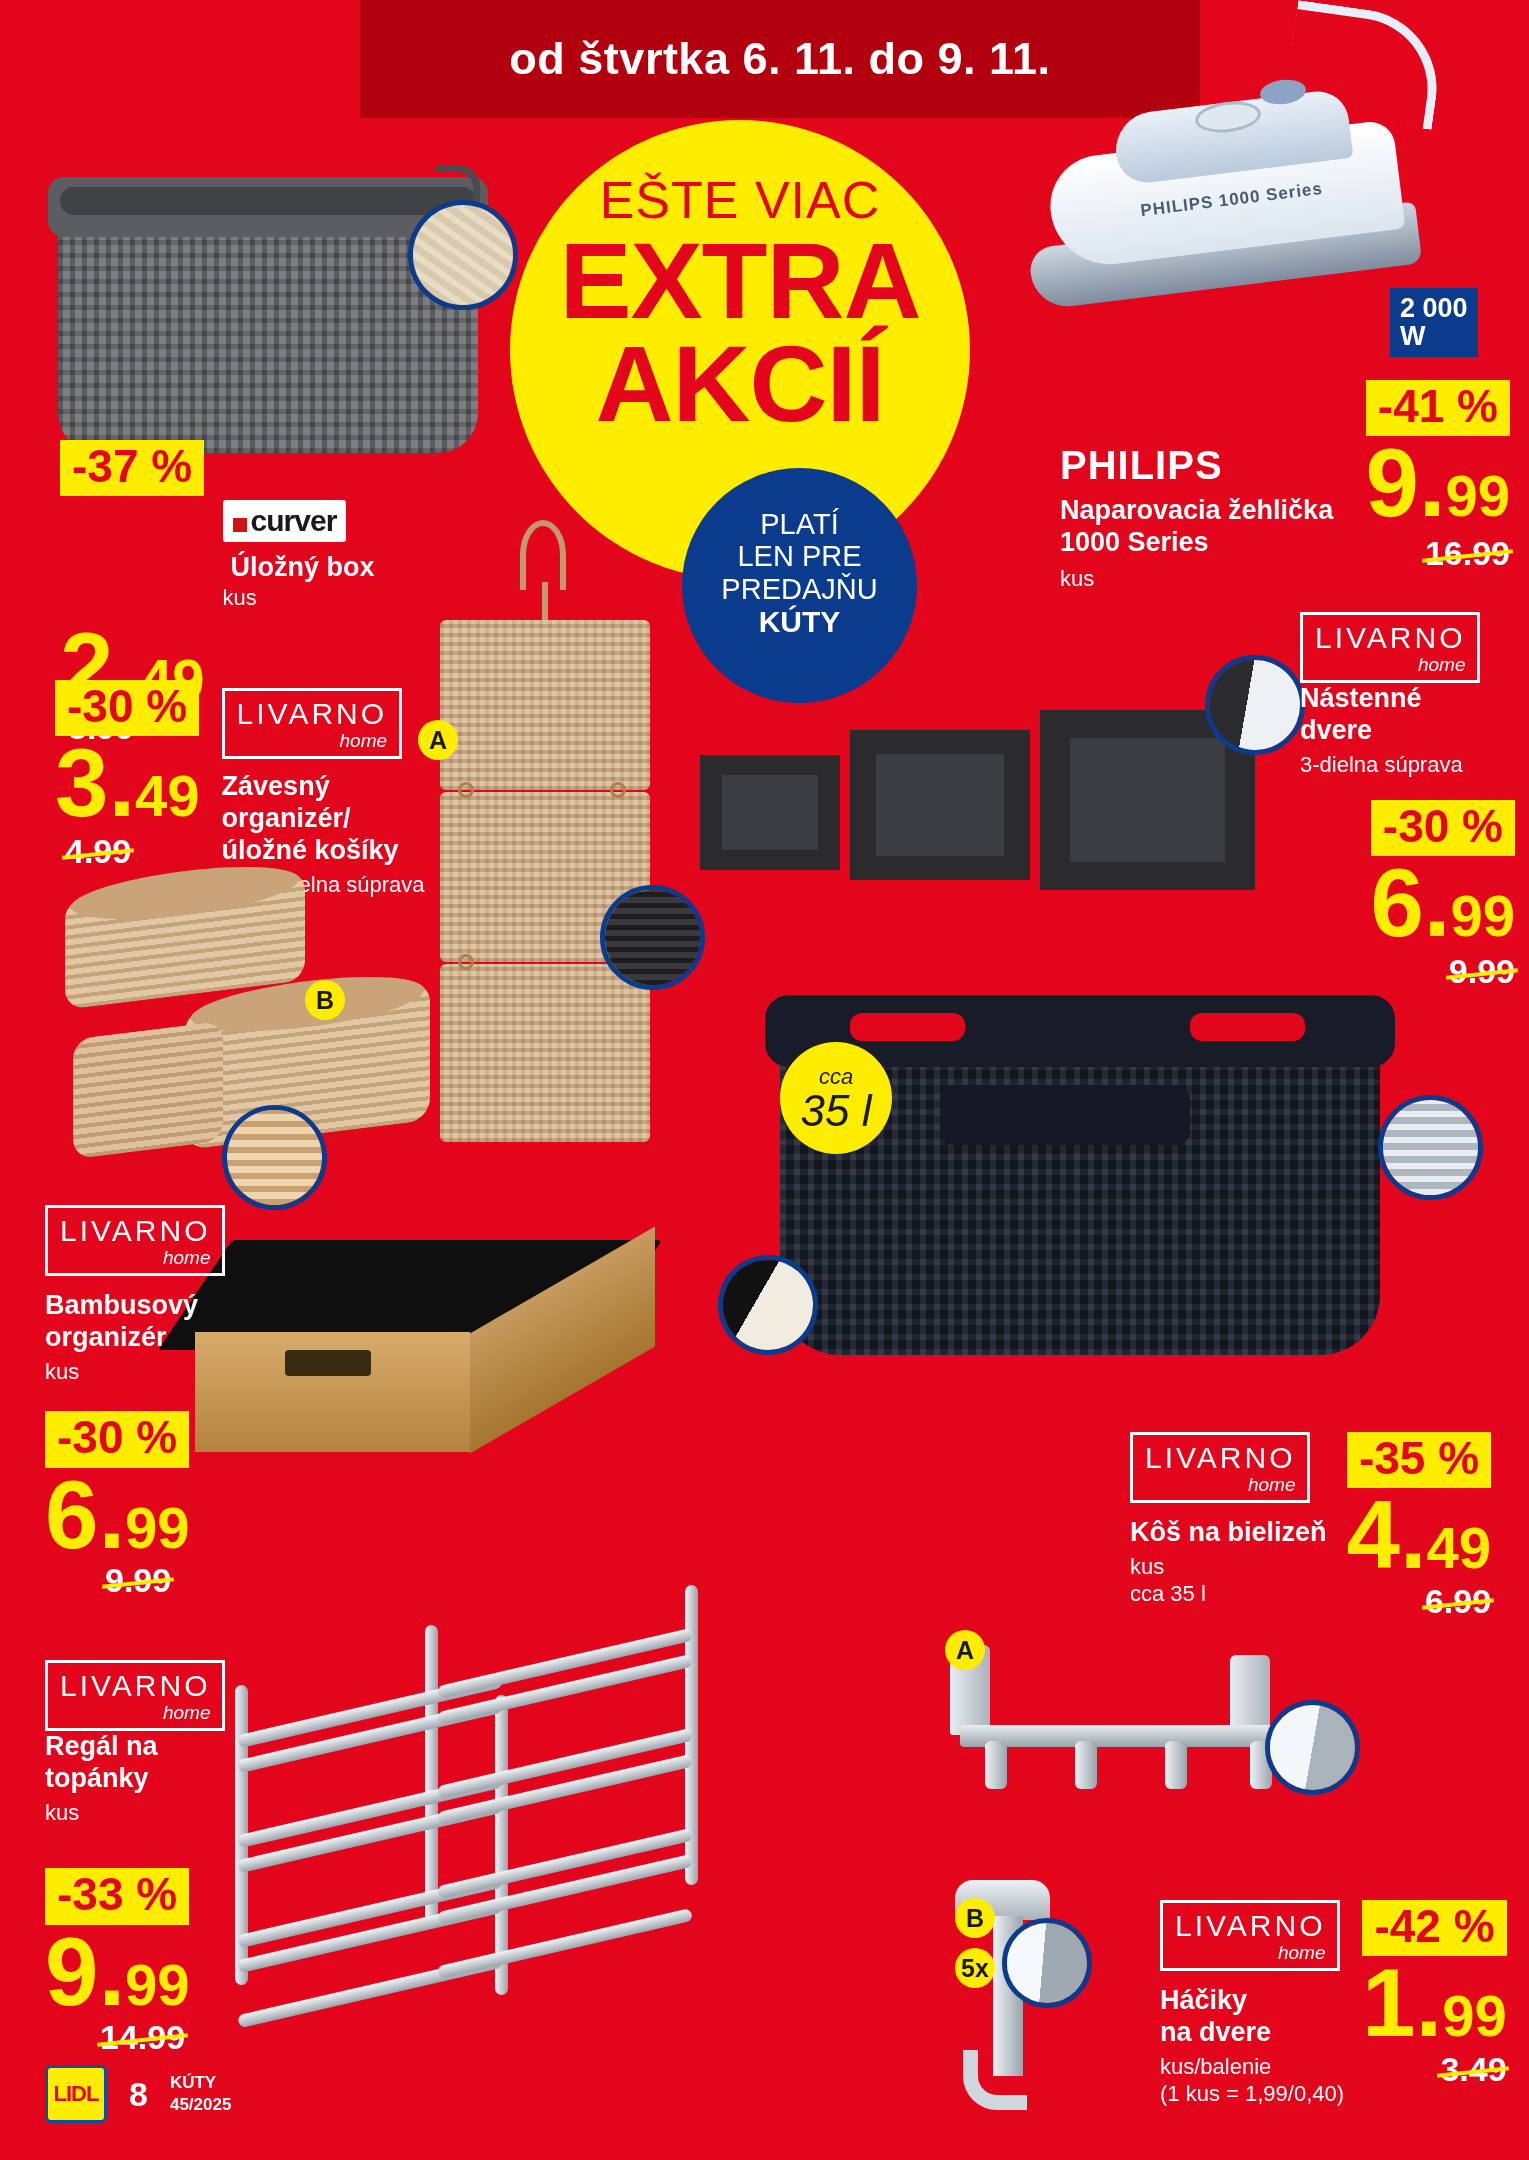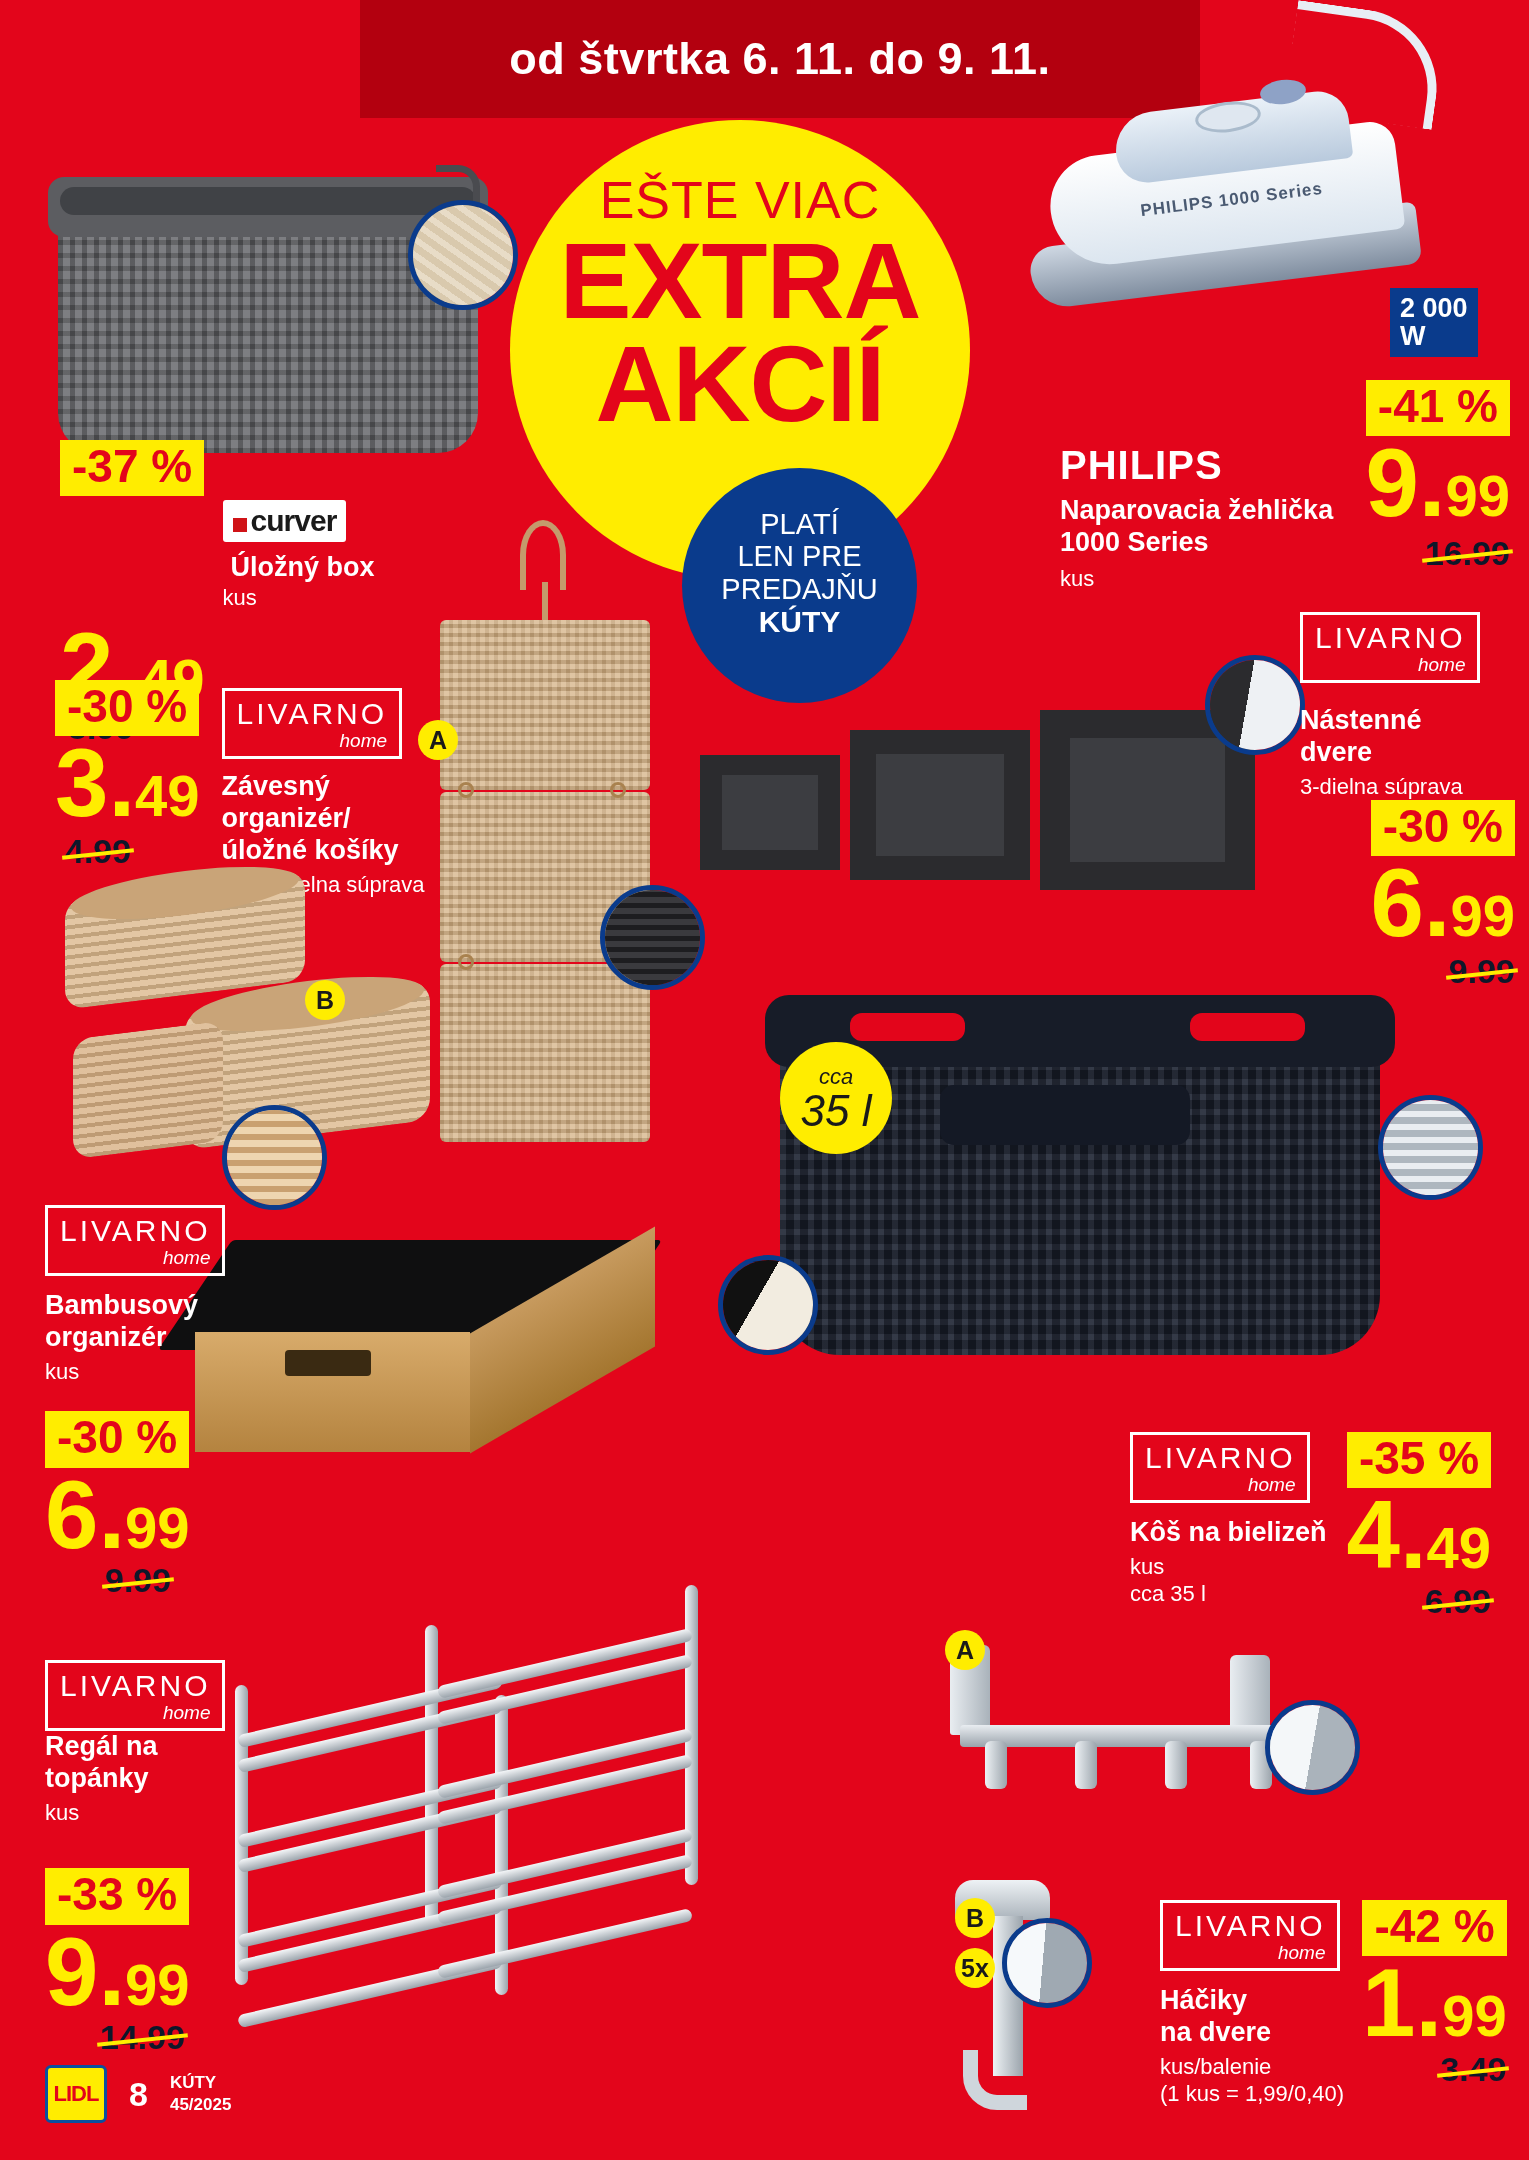--- a/index.html
+++ b/index.html
@@ -51,21 +51,21 @@
   .disc {
     background: #ffed00; color: #e3051b;
     font-size: 46px; font-weight: bold;
     padding: 2px 12px 6px 12px; display: inline-block;
     line-height: 1.05;
   }
   .price { color: #ffed00; font-weight: bold; line-height: .85; }
   .price .int { font-size: 96px; }
   .price .dec { font-size: 58px; }
   .old {
-    color: #0f172a; font-size: 34px; font-weight: bold;
+    color: #ffffff; font-size: 34px; font-weight: bold;
     position: relative; display: inline-block;
   }
   .old::after {
     content: ""; position: absolute; left: -3px; right: -3px; top: 52%;
     height: 4px; background: #ffed00; transform: rotate(-6deg);
   }
   .ptitle { color: #fff; font-weight: bold; font-size: 27px; line-height: 1.18; }
   .psub { color: #fff; font-size: 22px; line-height: 1.25; }
 
   
@@ -465,21 +465,21 @@
   </div>
   <div class="abs mag" style="left:1205px; top:655px; width:100px; height:100px; background:#d9dde2; overflow:hidden;">
     <div style="width:100%;height:100%;background:linear-gradient(100deg,#2b2b2e 0 42%,#eef1f4 42% 100%);"></div>
   </div>
 
   <div class="abs" style="left:1300px; top:612px; width:210px; text-align:left;">
     <div class="livarno">
       <div class="t1">LIVARNO</div>
       <div class="t2">home</div>
     </div>
-    <div class="ptitle" style="margin-top:22px;">Nástenné</div>
+    <div class="ptitle" style="margin-top:0;">Nástenné</div>
     <div class="ptitle">dvere</div>
     <div class="psub" style="margin-top:4px;">3-dielna súprava</div>
   </div>
   <div class="abs" style="left:1320px; top:800px; width:195px; text-align:right;">
     <div class="disc">-30 %</div>
     <div class="price" style="margin-top:6px;">
       <span class="int">6.</span><span class="dec">99</span>
     </div>
     <div class="old" style="margin-top:8px;">9.99</div>
   </div>

